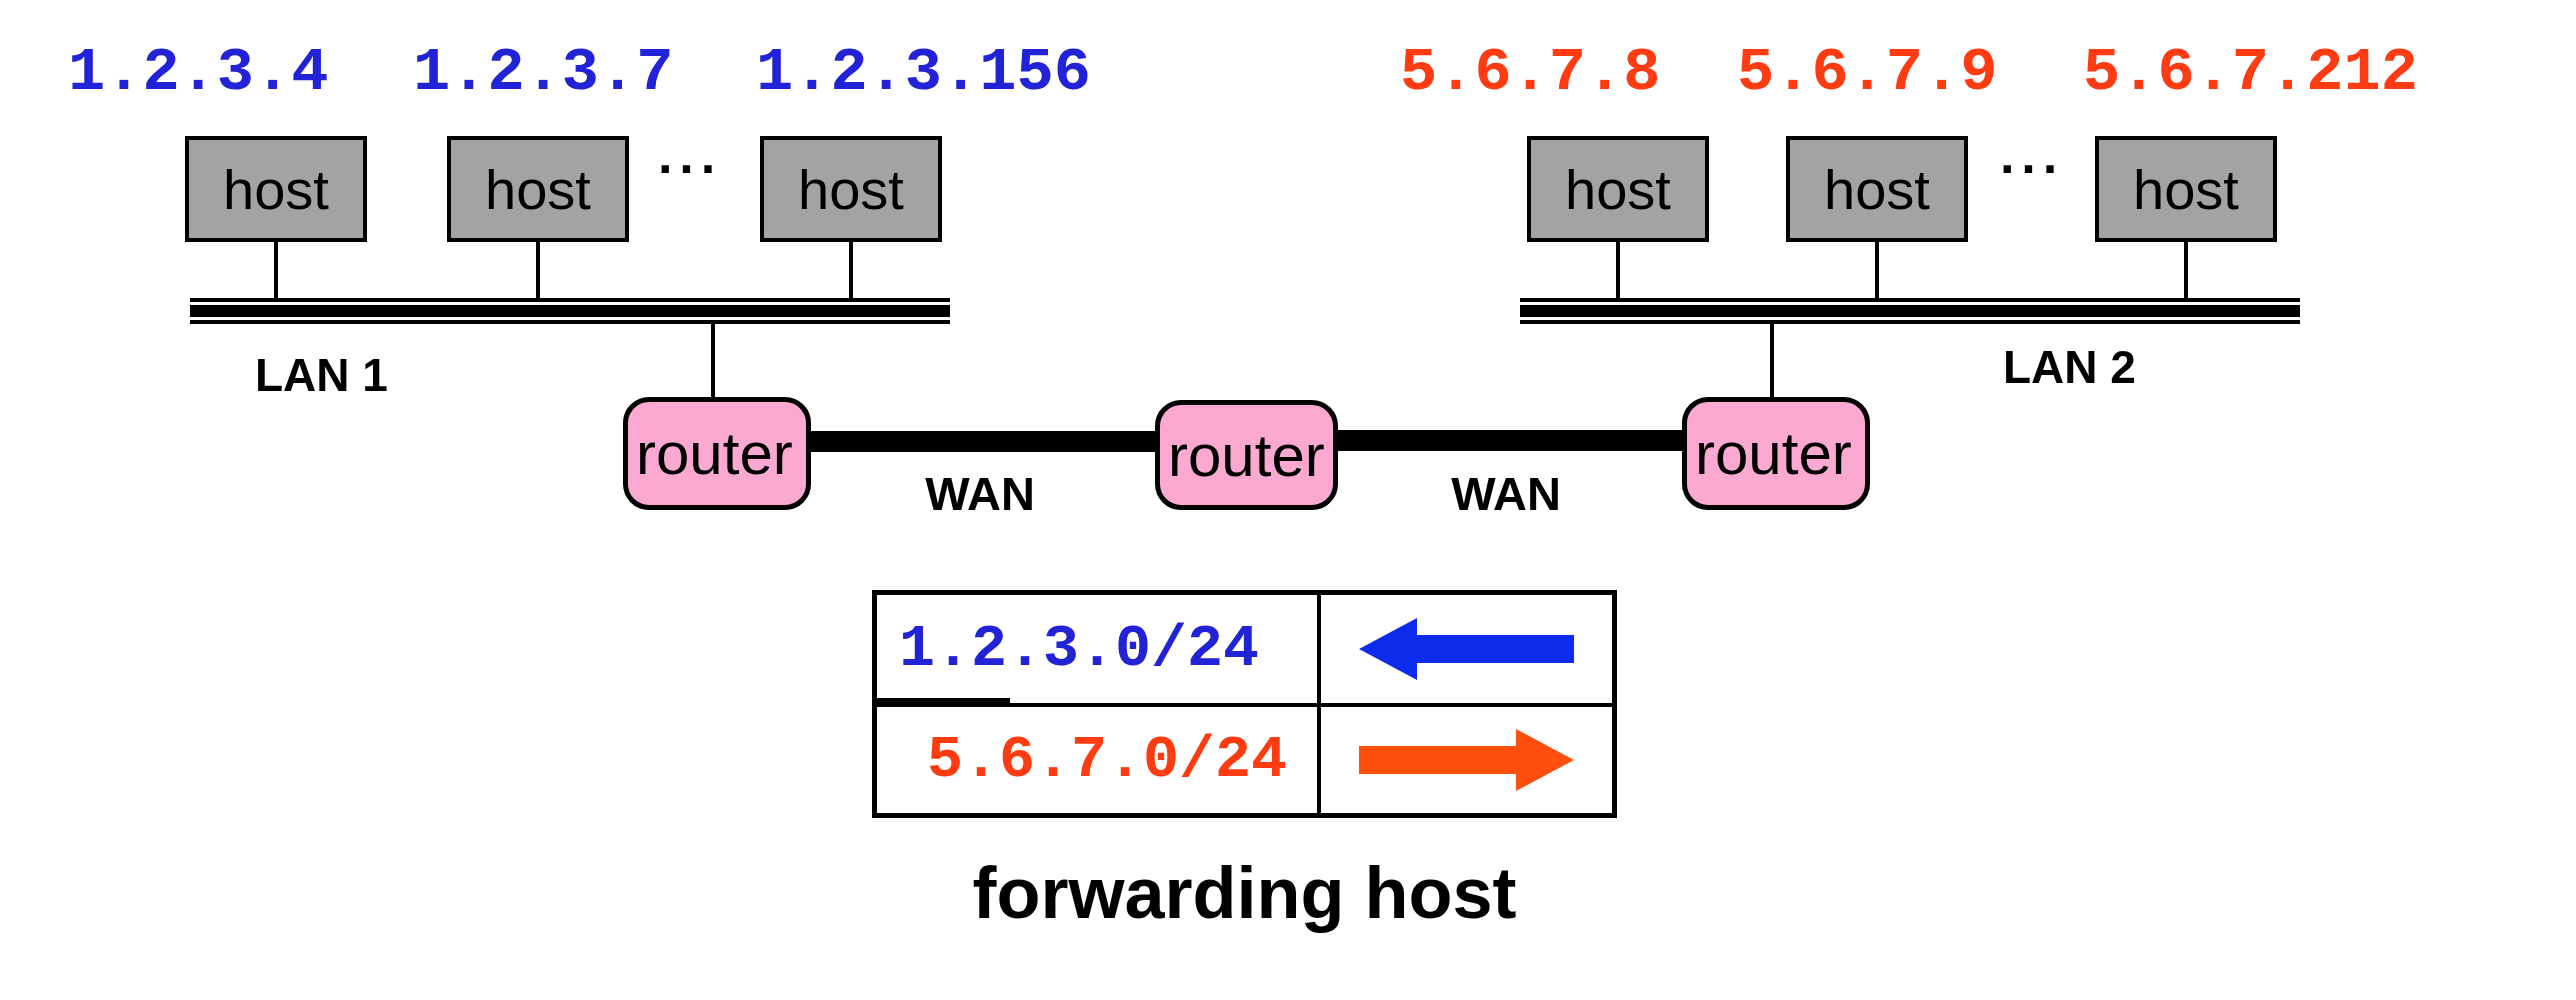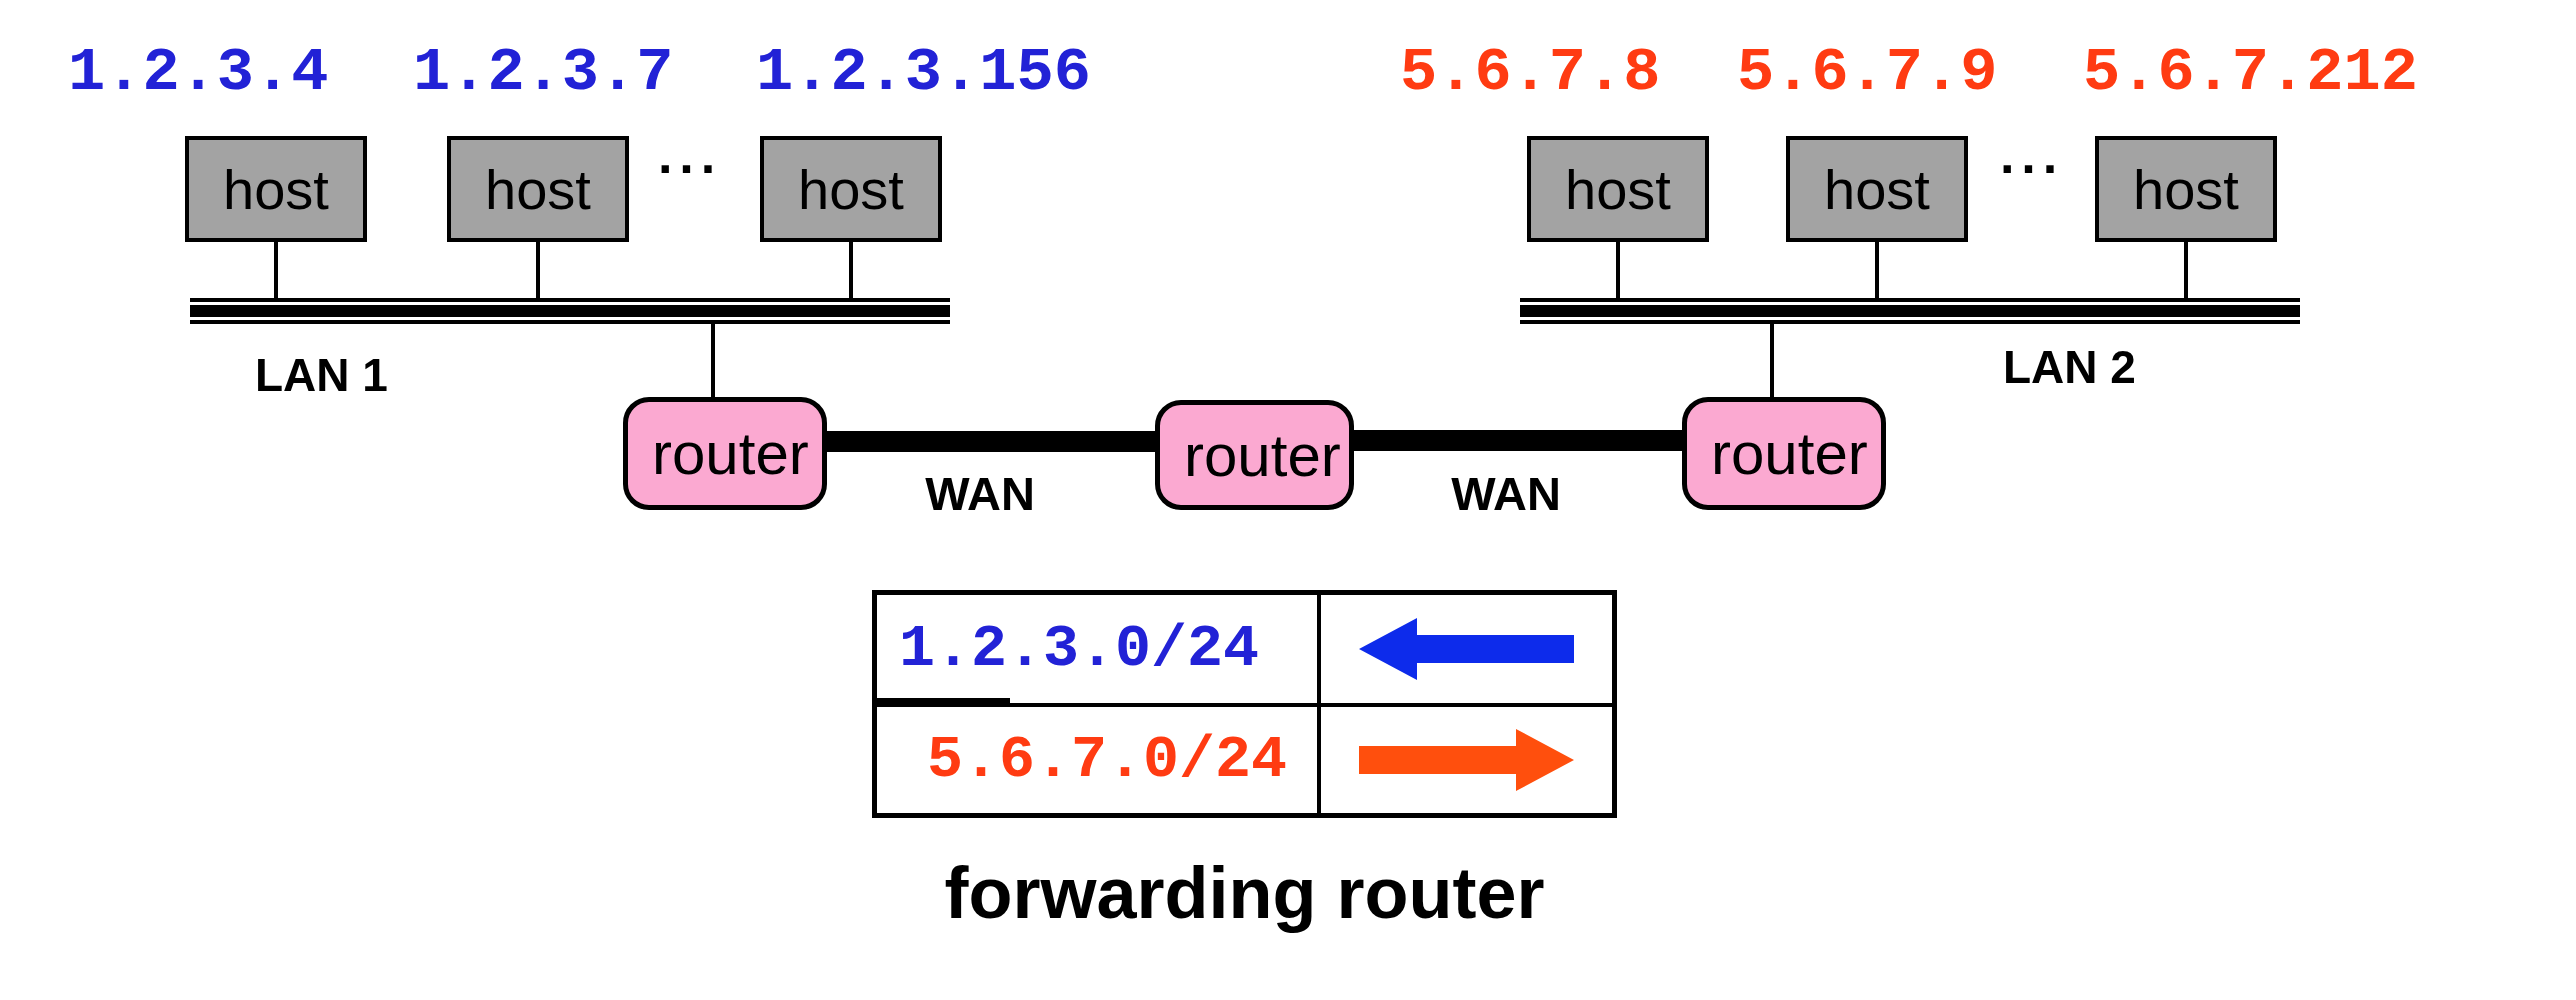--- a/index.html
+++ b/index.html
@@ -15,21 +15,21 @@
   .lan-label{position:absolute;font-weight:bold;font-size:46px;color:#000;white-space:nowrap;}
   .wan-label{position:absolute;font-weight:bold;font-size:47px;color:#000;width:160px;text-align:center;}
   .ellipsis{position:absolute;top:138px;font-weight:bold;font-size:52px;color:#000;letter-spacing:4px;}
 
   
   .host{position:absolute;top:136px;width:174px;height:98px;background:#a3a3a3;
         border:4px solid #000;display:flex;align-items:center;justify-content:center;
         font-size:56px;color:#000;}
   .router{position:absolute;background:#FBA9D1;border:5px solid #000;border-radius:26px;
           display:flex;align-items:center;overflow:hidden;font-size:60px;color:#000;
-          padding-left:24px;white-space:nowrap;}
+          padding-left:8px;white-space:nowrap;}
 
   
   .vline{position:absolute;width:4px;background:#000;}
   .bus{position:absolute;height:12px;padding:3px 0;border-top:4px solid #000;
        border-bottom:4px solid #000;background:#000;background-clip:content-box;}
   .wanline{position:absolute;height:21px;background:#000;}
 
   
   #ftable{position:absolute;left:872px;top:590px;width:745px;height:228px;
           border:5px solid #000;box-sizing:border-box;background:#fff;}
@@ -131,15 +131,15 @@
     <div class="ft-cell ft-c21">
       <span class="ft-prefix red-text">5.6.7.0/24</span>
     </div>
     <div class="ft-cell ft-c22">
       <svg width="215" height="66" viewBox="0 0 215 66">
         <polygon points="215,33 157,2 157,19 0,19 0,47 157,47 157,64" fill="#FF4F0D"></polygon>
       </svg>
     </div>
   </div>
 
-  <div id="caption">forwarding router</div>
+  <div id="caption">forwarding host</div>
 
 </div>
 
 </body></html>

